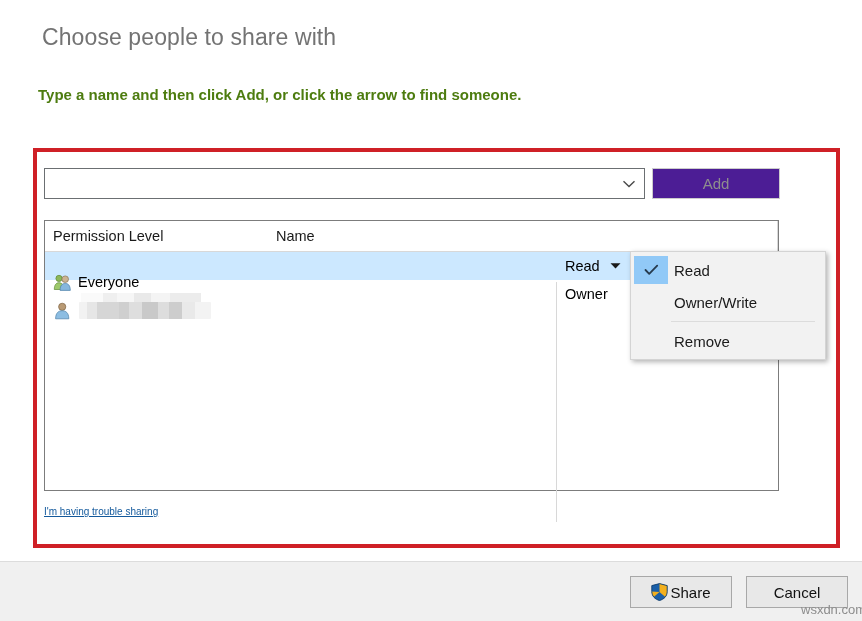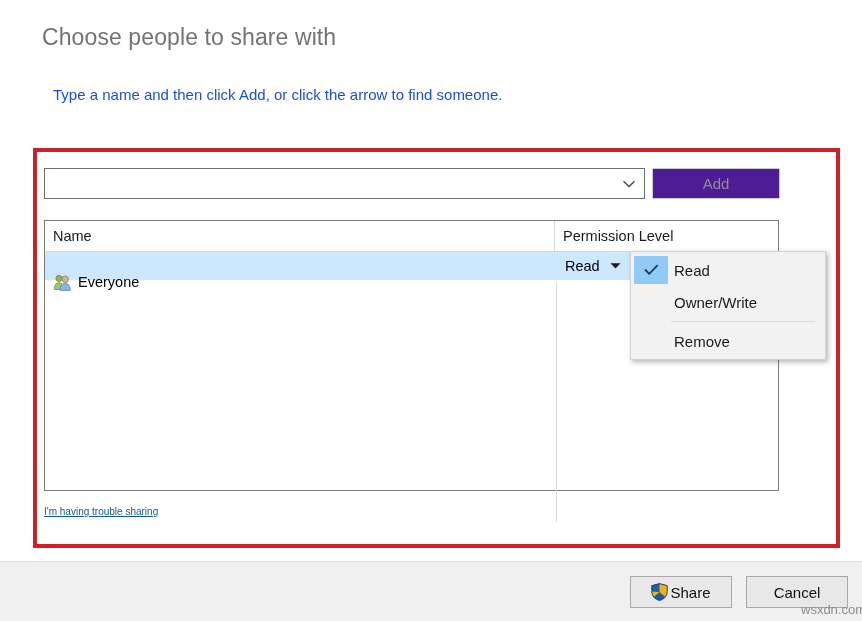--- a/index.html
+++ b/index.html
@@ -22,25 +22,25 @@
     left: 42px;
     top: 24px;
     font-size: 23px;
     color: #737373;
     font-weight: 400;
     letter-spacing: 0.1px;
     white-space: nowrap;
   }
   .page-subtitle {
     position: absolute;
-    left: 53px;
+    left: 38px;
     top: 86px;
     font-size: 15px;
-    color: #1d4ed8;
-    font-weight: 400;
+    color: #4d7c0f;
+    font-weight: 700;
     white-space: nowrap;
   }
 
   
   .red-box {
     position: absolute;
     left: 33px;
     top: 148px;
     width: 807px;
     height: 400px;
@@ -329,22 +329,22 @@
     <svg width="14" height="10" viewBox="0 0 14 10" aria-hidden="true">
       <path d="M1.5 2.3 L7 7.6 L12.5 2.3" fill="none" stroke="#4a4a4a" stroke-width="1.4"></path>
     </svg>
   </span>
 </div>
 
 <div class="add-button">Add</div>
 
 <div class="listview">
   <div class="lv-header">
+    <div class="lv-head-cell lv-head-perm">Permission Level</div>
     <div class="lv-head-cell lv-head-name">Name</div>
-    <div class="lv-head-cell lv-head-perm">Permission Level</div>
   </div>
   <div class="lv-body">
     <div class="col-divider"></div>
 
     <div class="lv-row selected">
       <div class="lv-cell-name">
         <span class="icon-people">
           <svg width="19" height="19" viewBox="0 0 19 19" aria-hidden="true">
             <circle cx="6" cy="5.4" r="3.1" fill="#8cb75a" stroke="#5f8a35" stroke-width="0.7"></circle>
             <path d="M1.3 16.5 C1.3 11.6 3.4 9.7 6 9.7 C8.6 9.7 10.7 11.6 10.7 16.5 Z" fill="#9ec96b" stroke="#5f8a35" stroke-width="0.7"></path>
@@ -357,20 +357,34 @@
       <div class="lv-cell-perm">
         <span>Read</span>
         <span class="perm-caret">
           <svg width="11" height="8" viewBox="0 0 11 8" aria-hidden="true">
             <path d="M0.5 1.2 L5.5 6.6 L10.5 1.2 Z" fill="#1a1a1a"></path>
           </svg>
         </span>
       </div>
     </div>
 
+    <div class="lv-row">
+      <div class="lv-cell-name">
+        <span class="icon-person">
+          <svg width="19" height="19" viewBox="0 0 19 19" aria-hidden="true">
+            <circle cx="9.2" cy="5.8" r="3.6" fill="#b99a74" stroke="#7d6240" stroke-width="0.7"></circle>
+            <path d="M2.6 17.8 C2.6 11.8 5.6 9.7 9.2 9.7 C12.8 9.7 15.8 11.8 15.8 17.8 Z" fill="#8cbde2" stroke="#4b7fa8" stroke-width="0.7"></path>
+          </svg>
+        </span>
+        <span class="redaction"></span>
+      </div>
+      <div class="lv-cell-perm">
+        <span>Owner</span>
+      </div>
+    </div>
   </div>
 </div>
 
 <div class="ctx-menu">
   <div class="ctx-item">
     <span class="ctx-check active">
       <svg width="15" height="12" viewBox="0 0 15 12" aria-hidden="true">
         <path d="M1.5 6 L5.2 9.8 L13.2 1.6" fill="none" stroke="#263a4d" stroke-width="1.8" stroke-linecap="round" stroke-linejoin="round"></path>
       </svg>
     </span>

